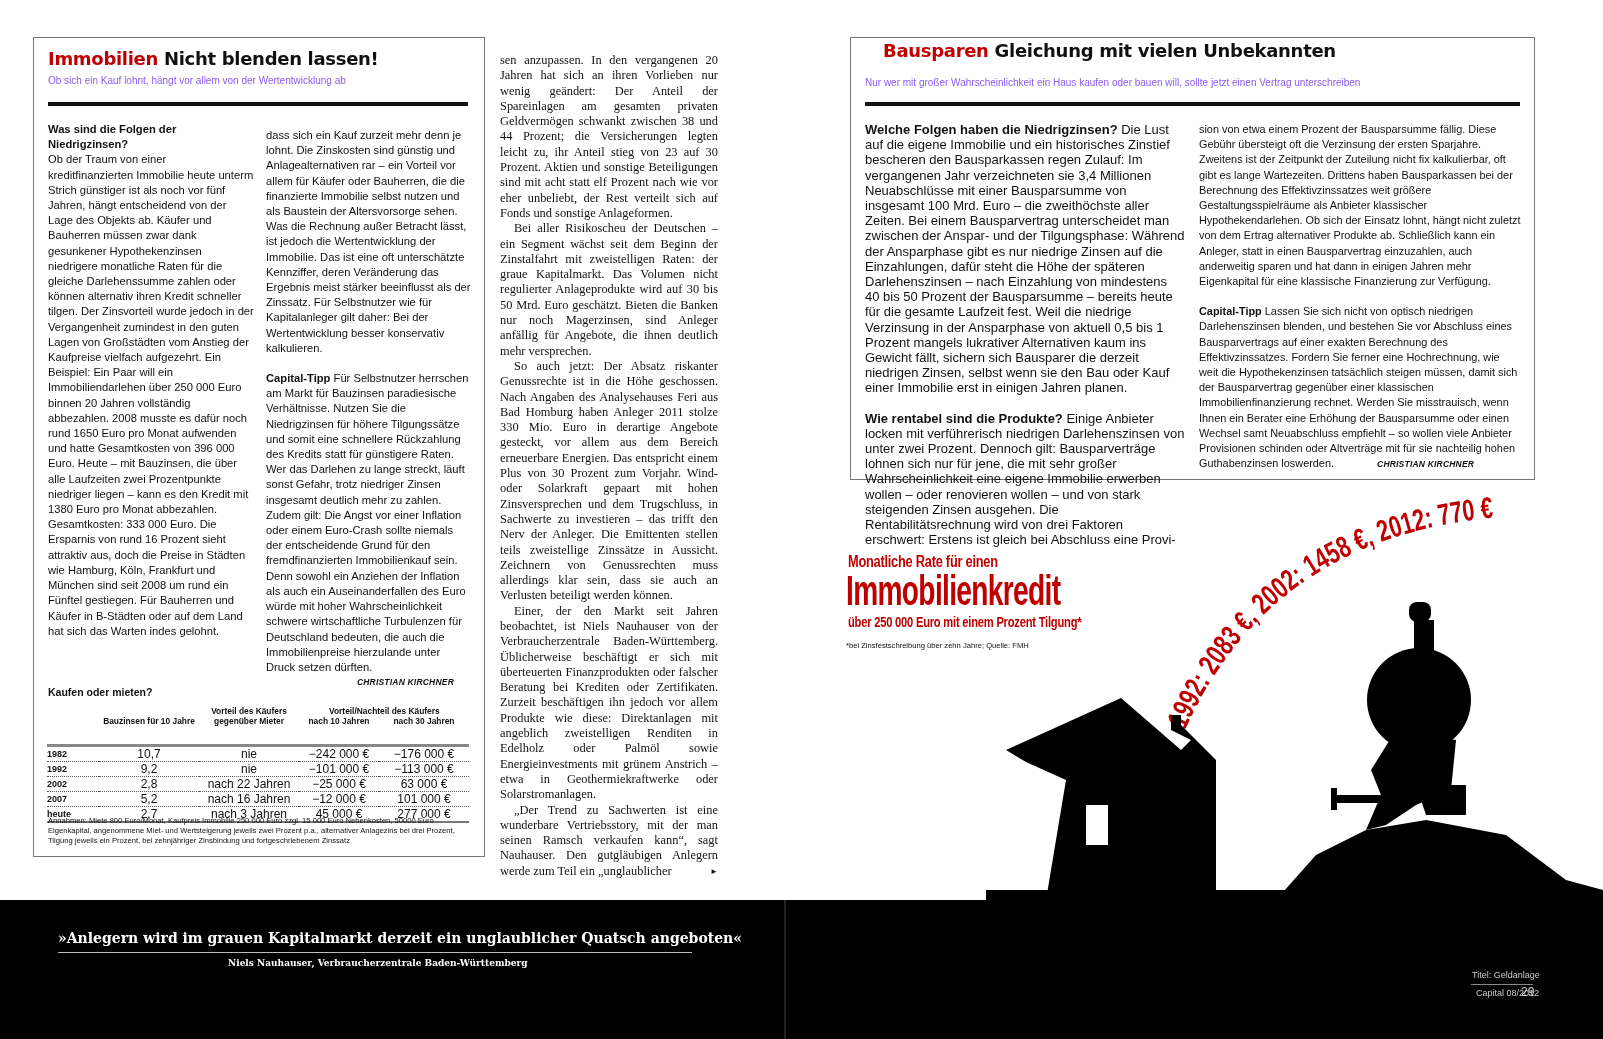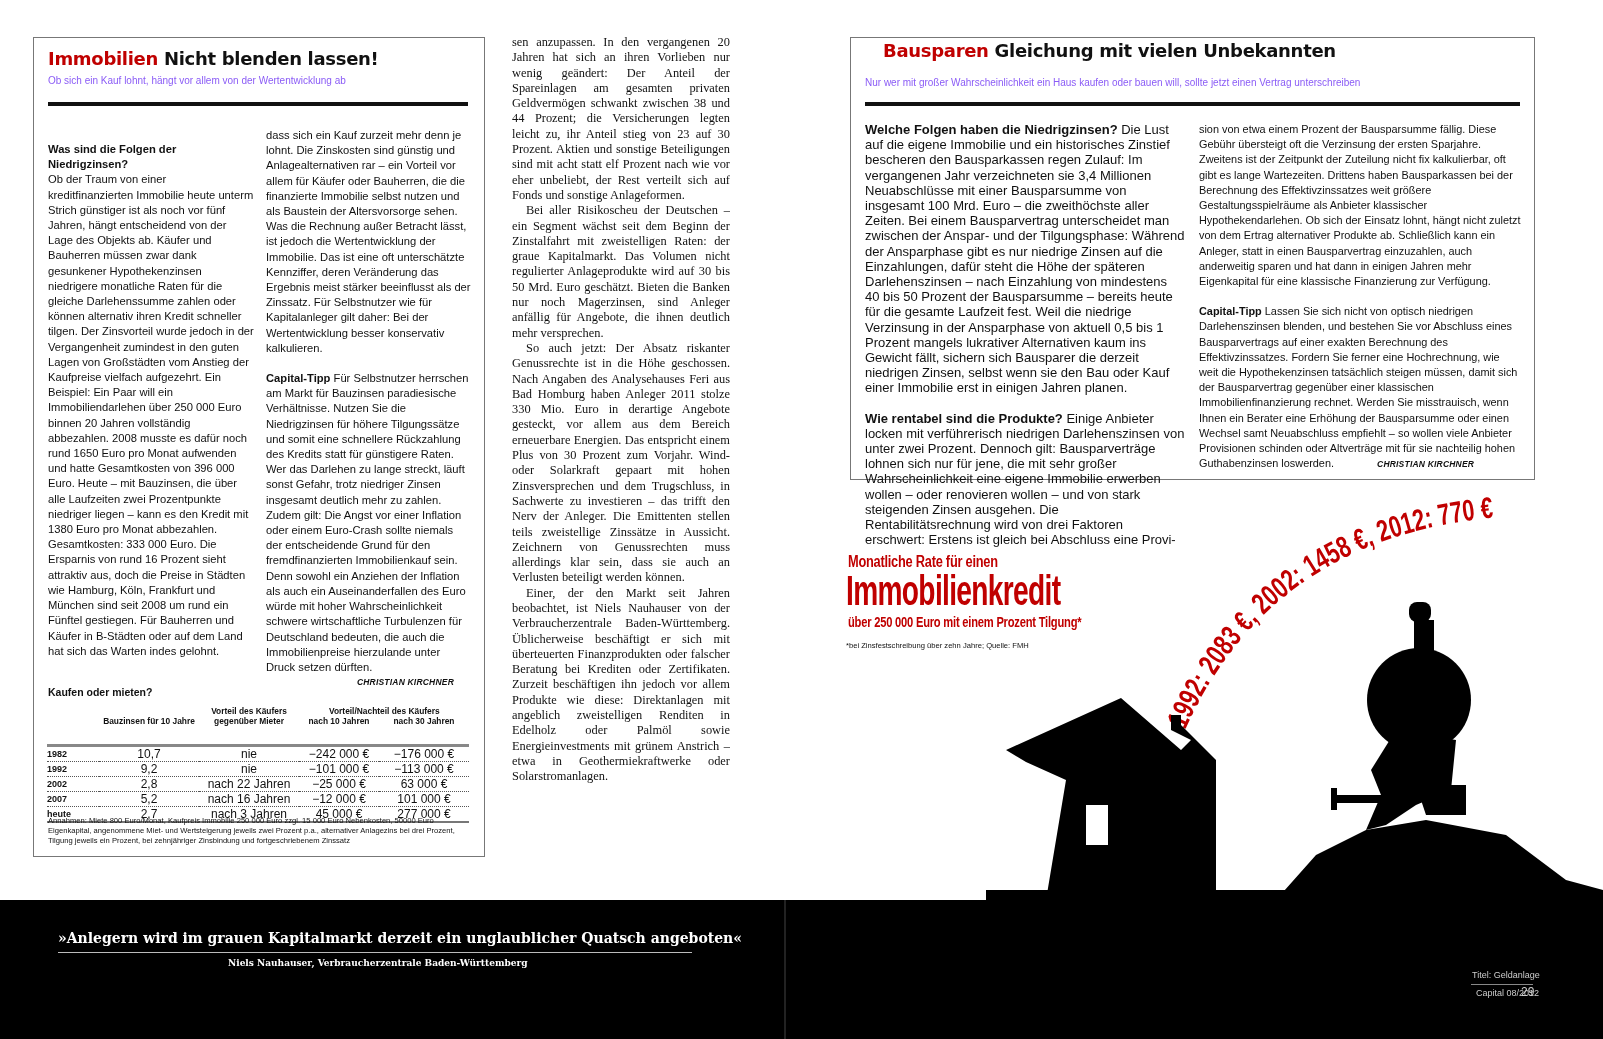--- a/index.html
+++ b/index.html
@@ -34,21 +34,21 @@
 <body>
 
 <div class="box" style="left:33px;top:37px;width:452px;height:820px;"></div>
 <div class="headline" style="left:48px;top:48px;">
   <span class="red">Immobilien</span>
   <span>Nicht blenden lassen!</span>
 </div>
 <div class="subhead" style="left:48px;top:75px;">Ob sich ein Kauf lohnt, hängt vor allem von der Wertentwicklung ab</div>
 <div class="rule" style="left:48px;top:102px;width:420px;"></div>
 
-<div class="col" style="left:48px;top:122px;width:206px;margin-top:20px;">
+<div class="col" style="left:48px;top:122px;width:206px;">
   <p><b>Was sind die Folgen der Niedrigzinsen?</b><br><span>Ob der Traum von einer kreditfinanzierten Immobilie heute unterm Strich günstiger ist als noch vor fünf Jahren, hängt entscheidend von der Lage des Objekts ab. Käufer und Bauherren müssen zwar dank gesunkener Hypothekenzinsen niedrigere monatliche Raten für die gleiche Darlehenssumme zahlen oder können alternativ ihren Kredit schneller tilgen. Der Zinsvorteil wurde jedoch in der Vergangenheit zumindest in den guten Lagen von Großstädten vom Anstieg der Kaufpreise vielfach aufgezehrt. Ein Beispiel: Ein Paar will ein Immobiliendarlehen über 250 000 Euro binnen 20 Jahren vollständig abbezahlen. 2008 musste es dafür noch rund 1650 Euro pro Monat aufwenden und hatte Gesamtkosten von 396 000 Euro. Heute – mit Bauzinsen, die über alle Laufzeiten zwei Prozentpunkte niedriger liegen – kann es den Kredit mit 1380 Euro pro Monat abbezahlen. Gesamtkosten: 333 000 Euro. Die Ersparnis von rund 16 Prozent sieht attraktiv aus, doch die Preise in Städten wie Hamburg, Köln, Frankfurt und München sind seit 2008 um rund ein Fünftel gestiegen. Für Bauherren und Käufer in B-Städten oder auf dem Land hat sich das Warten indes gelohnt.</span></p>
 </div>
 <div class="col" style="left:266px;top:128px;width:206px;">
   <p><span>dass sich ein Kauf zurzeit mehr denn je lohnt. Die Zinskosten sind günstig und Anlagealternativen rar – ein Vorteil vor allem für Käufer oder Bauherren, die die finanzierte Immobilie selbst nutzen und als Baustein der Altersvorsorge sehen. Was die Rechnung außer Betracht lässt, ist jedoch die Wertentwicklung der Immobilie. Das ist eine oft unterschätzte Kennziffer, deren Veränderung das Ergebnis meist stärker beeinflusst als der Zinssatz. Für Selbstnutzer wie für Kapitalanleger gilt daher: Bei der Wertentwicklung besser konservativ kalkulieren.</span></p>
   <p><b>Capital-Tipp</b> <span>Für Selbstnutzer herrschen am Markt für Bauzinsen paradiesische Verhältnisse. Nutzen Sie die Niedrigzinsen für höhere Tilgungssätze und somit eine schnellere Rückzahlung des Kredits statt für günstigere Raten. Wer das Darlehen zu lange streckt, läuft sonst Gefahr, trotz niedriger Zinsen insgesamt deutlich mehr zu zahlen. Zudem gilt: Die Angst vor einer Inflation oder einem Euro-Crash sollte niemals der entscheidende Grund für den fremdfinanzierten Immobilienkauf sein. Denn sowohl ein Anziehen der Inflation als auch ein Auseinanderfallen des Euro würde mit hoher Wahrscheinlichkeit schwere wirtschaftliche Turbulenzen für Deutschland bedeuten, die auch die Immobilienpreise hierzulande unter Druck setzen dürften.</span> <span class="byline">CHRISTIAN KIRCHNER</span></p>
 </div>
 
 <div style="position:absolute;left:48px;top:686px;font-weight:bold;font-size:10.5px;">Kaufen oder mieten?</div>
 <table class="kom" style="left:47px;top:706px;width:422px;">
   <thead>
@@ -93,25 +93,26 @@
         <td class="yr">heute</td>
         <td>2,7</td>
         <td>nach 3 Jahren</td>
         <td>45 000 €</td>
         <td>277 000 €</td>
       </tr>
     </tbody>
 </table>
 <div class="note" style="left:48px;top:816px;width:420px;">Annahmen: Miete 800 Euro/Monat, Kaufpreis Immobilie 250 000 Euro zzgl. 15 000 Euro Nebenkosten, 50000 Euro Eigenkapital, angenommene Miet- und Wertsteigerung jeweils zwei Prozent p.a., alternativer Anlagezins bei drei Prozent, Tilgung jeweils ein Prozent, bei zehnjähriger Zinsbindung und fortgeschriebenem Zinssatz</div>
 
-<div class="serif" style="left:500px;top:35px;width:218px;margin-left:12px;">
+<div class="serif" style="left:500px;top:53px;width:218px;">
   <p class="first">sen anzupassen. In den vergangenen 20 Jahren hat sich an ihren Vorlieben nur wenig geändert: Der Anteil der Spareinlagen am gesamten privaten Geldvermögen schwankt zwischen 38 und 44 Prozent; die Versicherungen legten leicht zu, ihr Anteil stieg von 23 auf 30 Prozent. Aktien und sonstige Beteiligungen sind mit acht statt elf Prozent nach wie vor eher unbeliebt, der Rest verteilt sich auf Fonds und sonstige Anlageformen.</p>
   <p>Bei aller Risikoscheu der Deutschen – ein Segment wächst seit dem Beginn der Zinstalfahrt mit zweistelligen Raten: der graue Kapitalmarkt. Das Volumen nicht regulierter Anlageprodukte wird auf 30 bis 50 Mrd. Euro geschätzt. Bieten die Banken nur noch Magerzinsen, sind Anleger anfällig für Angebote, die ihnen deutlich mehr versprechen.</p>
   <p>So auch jetzt: Der Absatz riskanter Genussrechte ist in die Höhe geschossen. Nach Angaben des Analysehauses Feri aus Bad Homburg haben Anleger 2011 stolze 330 Mio. Euro in derartige Angebote gesteckt, vor allem aus dem Bereich erneuerbare Energien. Das entspricht einem Plus von 30 Prozent zum Vorjahr. Wind- oder Solarkraft gepaart mit hohen Zinsversprechen und dem Trugschluss, in Sachwerte zu investieren – das trifft den Nerv der Anleger. Die Emittenten stellen teils zweistellige Zinssätze in Aussicht. Zeichnern von Genussrechten muss allerdings klar sein, dass sie auch an Verlusten beteiligt werden können.</p>
   <p>Einer, der den Markt seit Jahren beobachtet, ist Niels Nauhauser von der Verbraucherzentrale Baden-Württemberg. Üblicherweise beschäftigt er sich mit überteuerten Finanzprodukten oder falscher Beratung bei Krediten oder Zertifikaten. Zurzeit beschäftigen ihn jedoch vor allem Produkte wie diese: Direktanlagen mit angeblich zweistelligen Renditen in Edelholz oder Palmöl sowie Energieinvestments mit grünem Anstrich – etwa in Geothermiekraftwerke oder Solarstromanlagen.</p>
+  <p><span>„Der Trend zu Sachwerten ist eine wunderbare Vertriebsstory, mit der man seinen Ramsch verkaufen kann“, sagt Nauhauser. Den gutgläubigen Anlegern werde zum Teil ein „unglaublicher</span> <span style="font-size:8px;float:right">►</span></p>
 </div>
 
 <div class="box" style="left:850px;top:37px;width:685px;height:443px;"></div>
 <div class="headline" style="left:865px;top:40px;margin-left:18px;">
   <span class="red">Bausparen</span>
   <span>Gleichung mit vielen Unbekannten</span>
 </div>
 <div class="subhead" style="left:865px;top:77px;">Nur wer mit großer Wahrscheinlichkeit ein Haus kaufen oder bauen will, sollte jetzt einen Vertrag unterschreiben</div>
 <div class="rule" style="left:865px;top:102px;width:655px;"></div>
 

